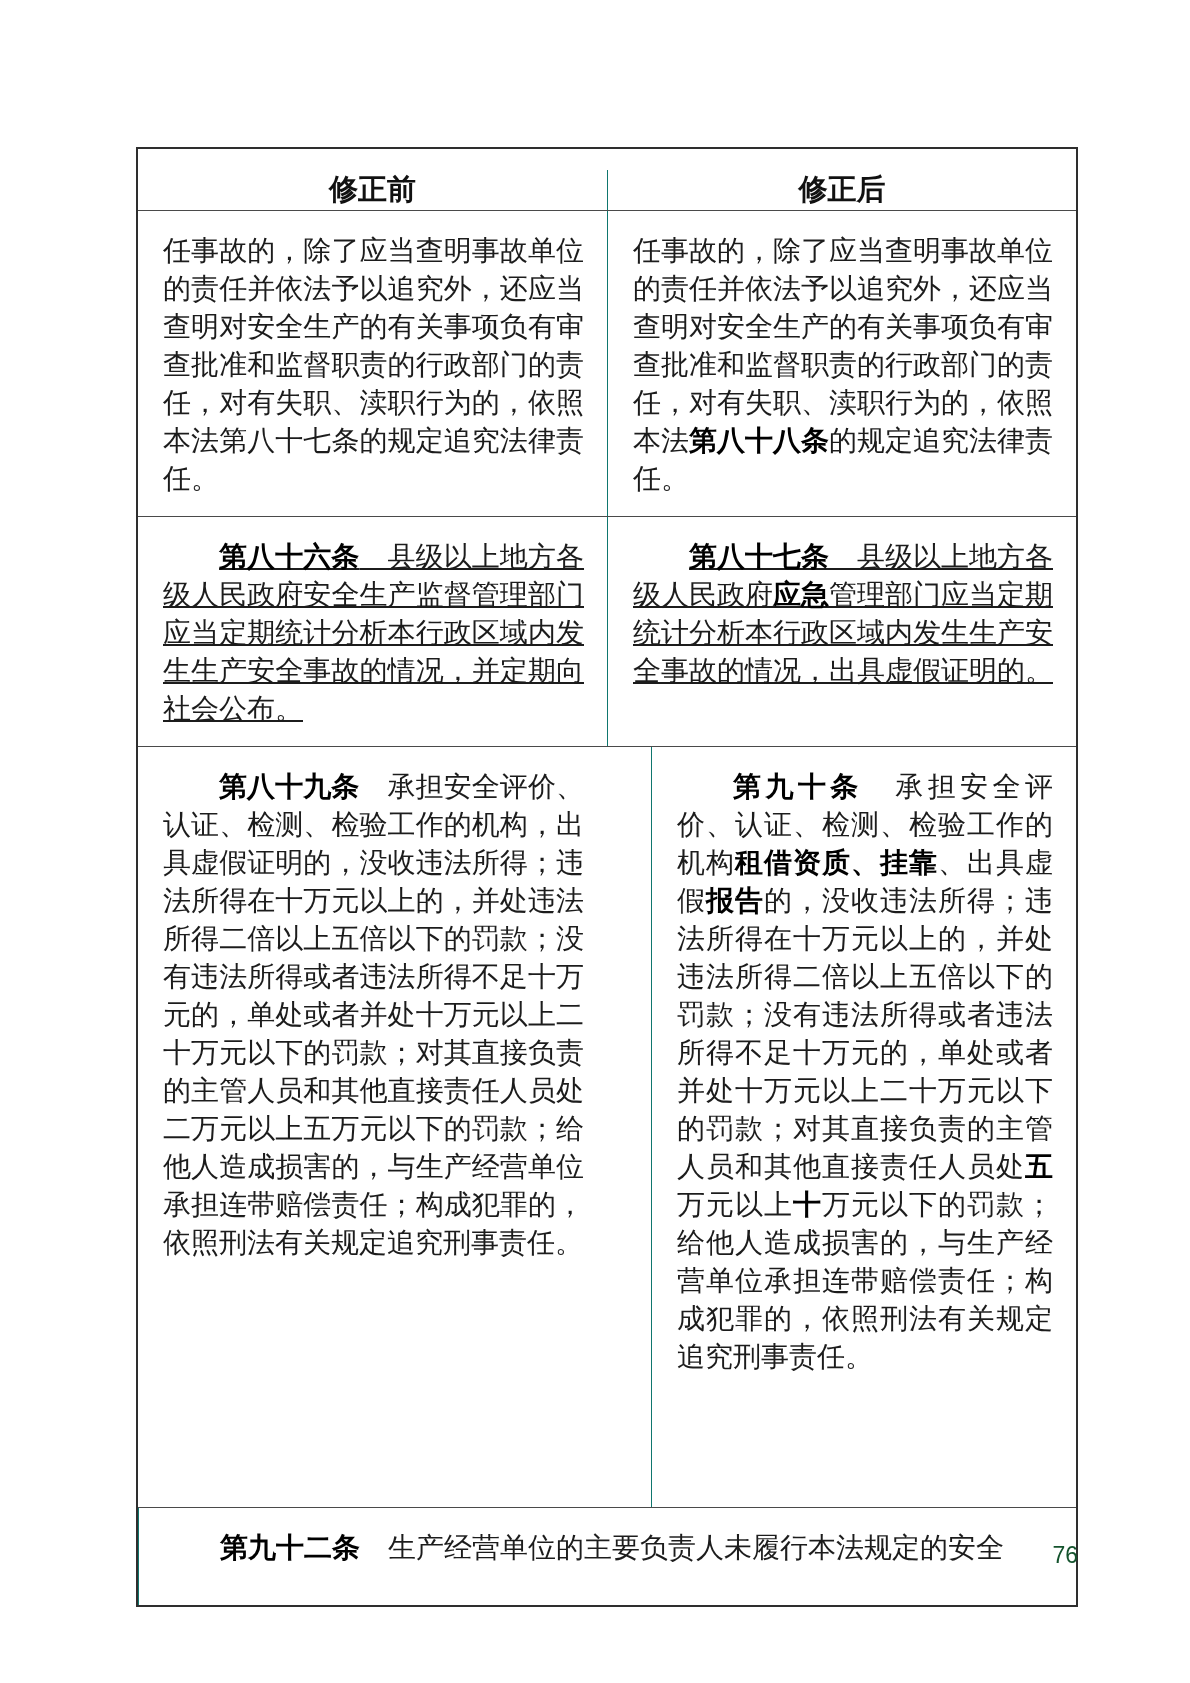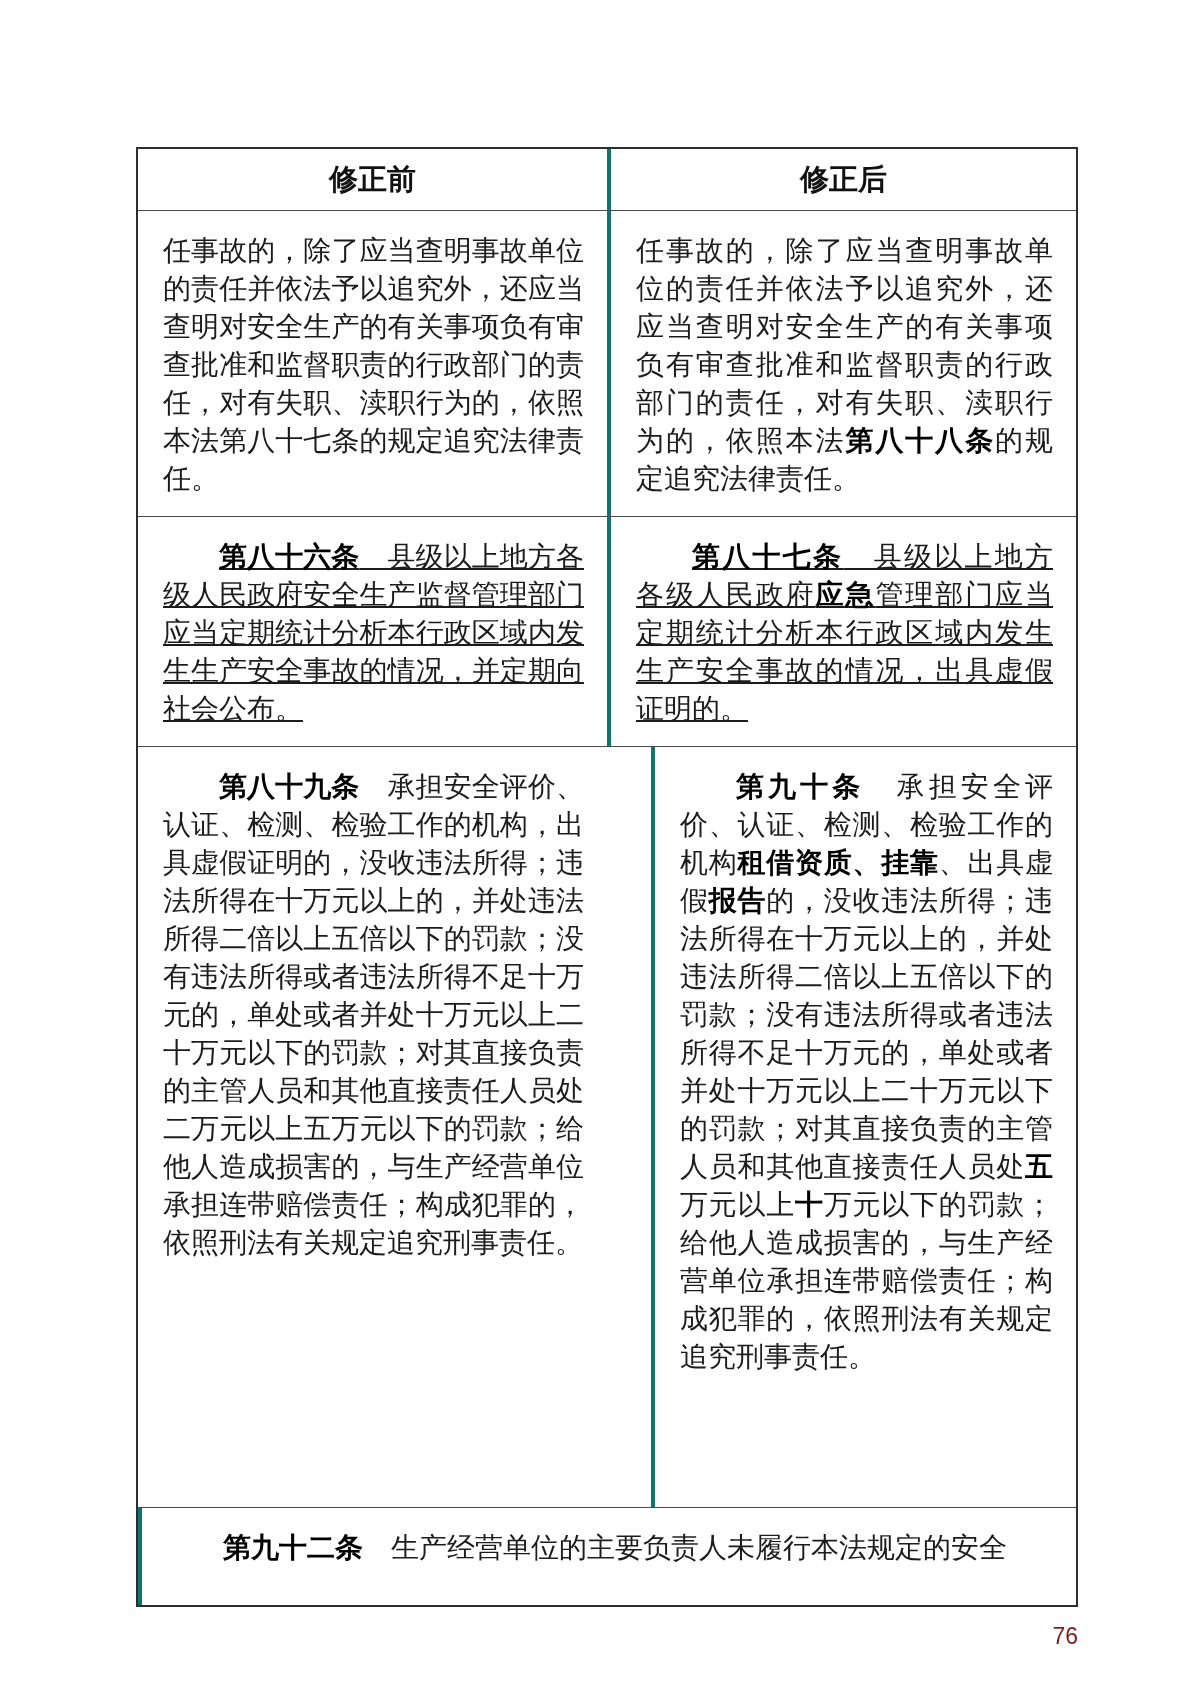--- a/index.html
+++ b/index.html
@@ -26,22 +26,22 @@
   .trow {
     display: flex;
     align-items: stretch;
     border-top: 1px solid #4a4a4a;
   }
   .trow:first-child { border-top: none; }
   .tcell {
     box-sizing: border-box;
   }
   .tcell.col-left  { width: 469px; }
-  .tcell.col-right { flex: 1; border-left: 4px solid #0f766e; }
-  .header-row { min-height: 61px; }
+  .tcell.col-right { flex: 1; border-left: 1px solid #0f766e; }
+  .header-row { min-height: 61px; align-items: flex-end; }
   .header-row .tcell {
     display: flex;
     align-items: center;
     justify-content: center;
     font-family: "Liberation Sans", "DejaVu Sans", sans-serif;
     font-weight: bold;
     font-size: 29px;
     color: #111;
   }
   .body-cell {
@@ -57,25 +57,25 @@
     font-family: "Liberation Sans", "DejaVu Sans", sans-serif;
     font-weight: 700;
     color: #000;
   }
   .row-1 { min-height: 279px; }
   .row-2 { min-height: 198px; text-decoration: underline; }
   .row-3 { min-height: 760px; gap: 44px; }
   .row-4 { height: 97px; overflow: hidden; }
   .page-number {
     position: absolute;
-    top: 1623px;
+    top: 1542px;
     right: 112px;
     font-family: "Liberation Sans", "DejaVu Sans", sans-serif;
     font-size: 23px;
-    color: #7f1d1d;
+    color: #14532d;
     text-align: center;
   }
 </style>
 </head>
 <body>
 
 <div class="cmp-table">
 
   <div class="trow header-row">
     <div class="tcell col-left">

